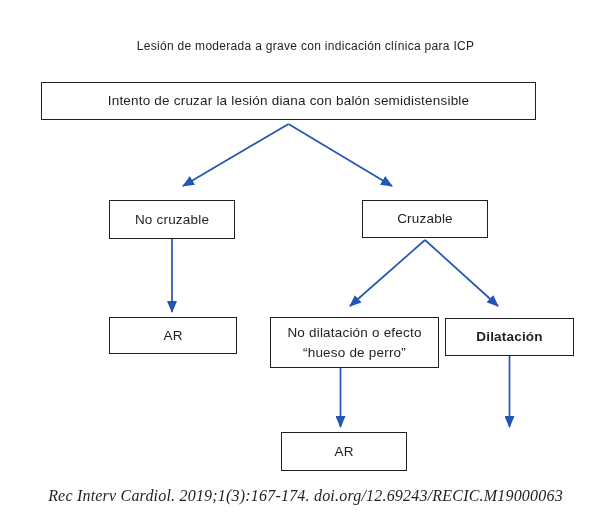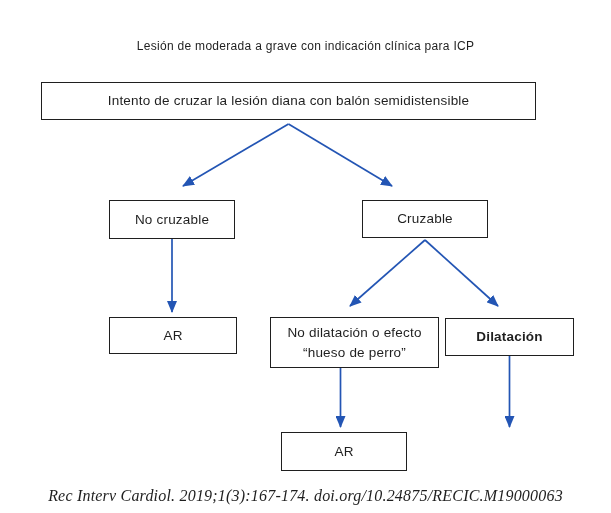--- a/index.html
+++ b/index.html
@@ -74,15 +74,15 @@
     </defs>
     <line x1="288.5" y1="124" x2="183" y2="186" marker-end="url(#arrowhead)"></line>
     <line x1="288.5" y1="124" x2="392" y2="186" marker-end="url(#arrowhead)"></line>
     <line x1="172" y1="239" x2="172" y2="312" marker-end="url(#arrowhead)"></line>
     <line x1="425" y1="240" x2="350" y2="306" marker-end="url(#arrowhead)"></line>
     <line x1="425" y1="240" x2="498" y2="306" marker-end="url(#arrowhead)"></line>
     <line x1="340.5" y1="368" x2="340.5" y2="427" marker-end="url(#arrowhead)"></line>
     <line x1="509.5" y1="356" x2="509.5" y2="427" marker-end="url(#arrowhead)"></line>
   </svg>
 
-  <div class="citation">Rec Interv Cardiol. 2019;1(3):167-174. doi.org/10.24875/RECIC.M19000063</div>
+  <div class="citation">Rec Interv Cardiol. 2019;1(3):167-174. doi.org/12.69243/RECIC.M19000063</div>
 
 </div>
 
 </body></html>

